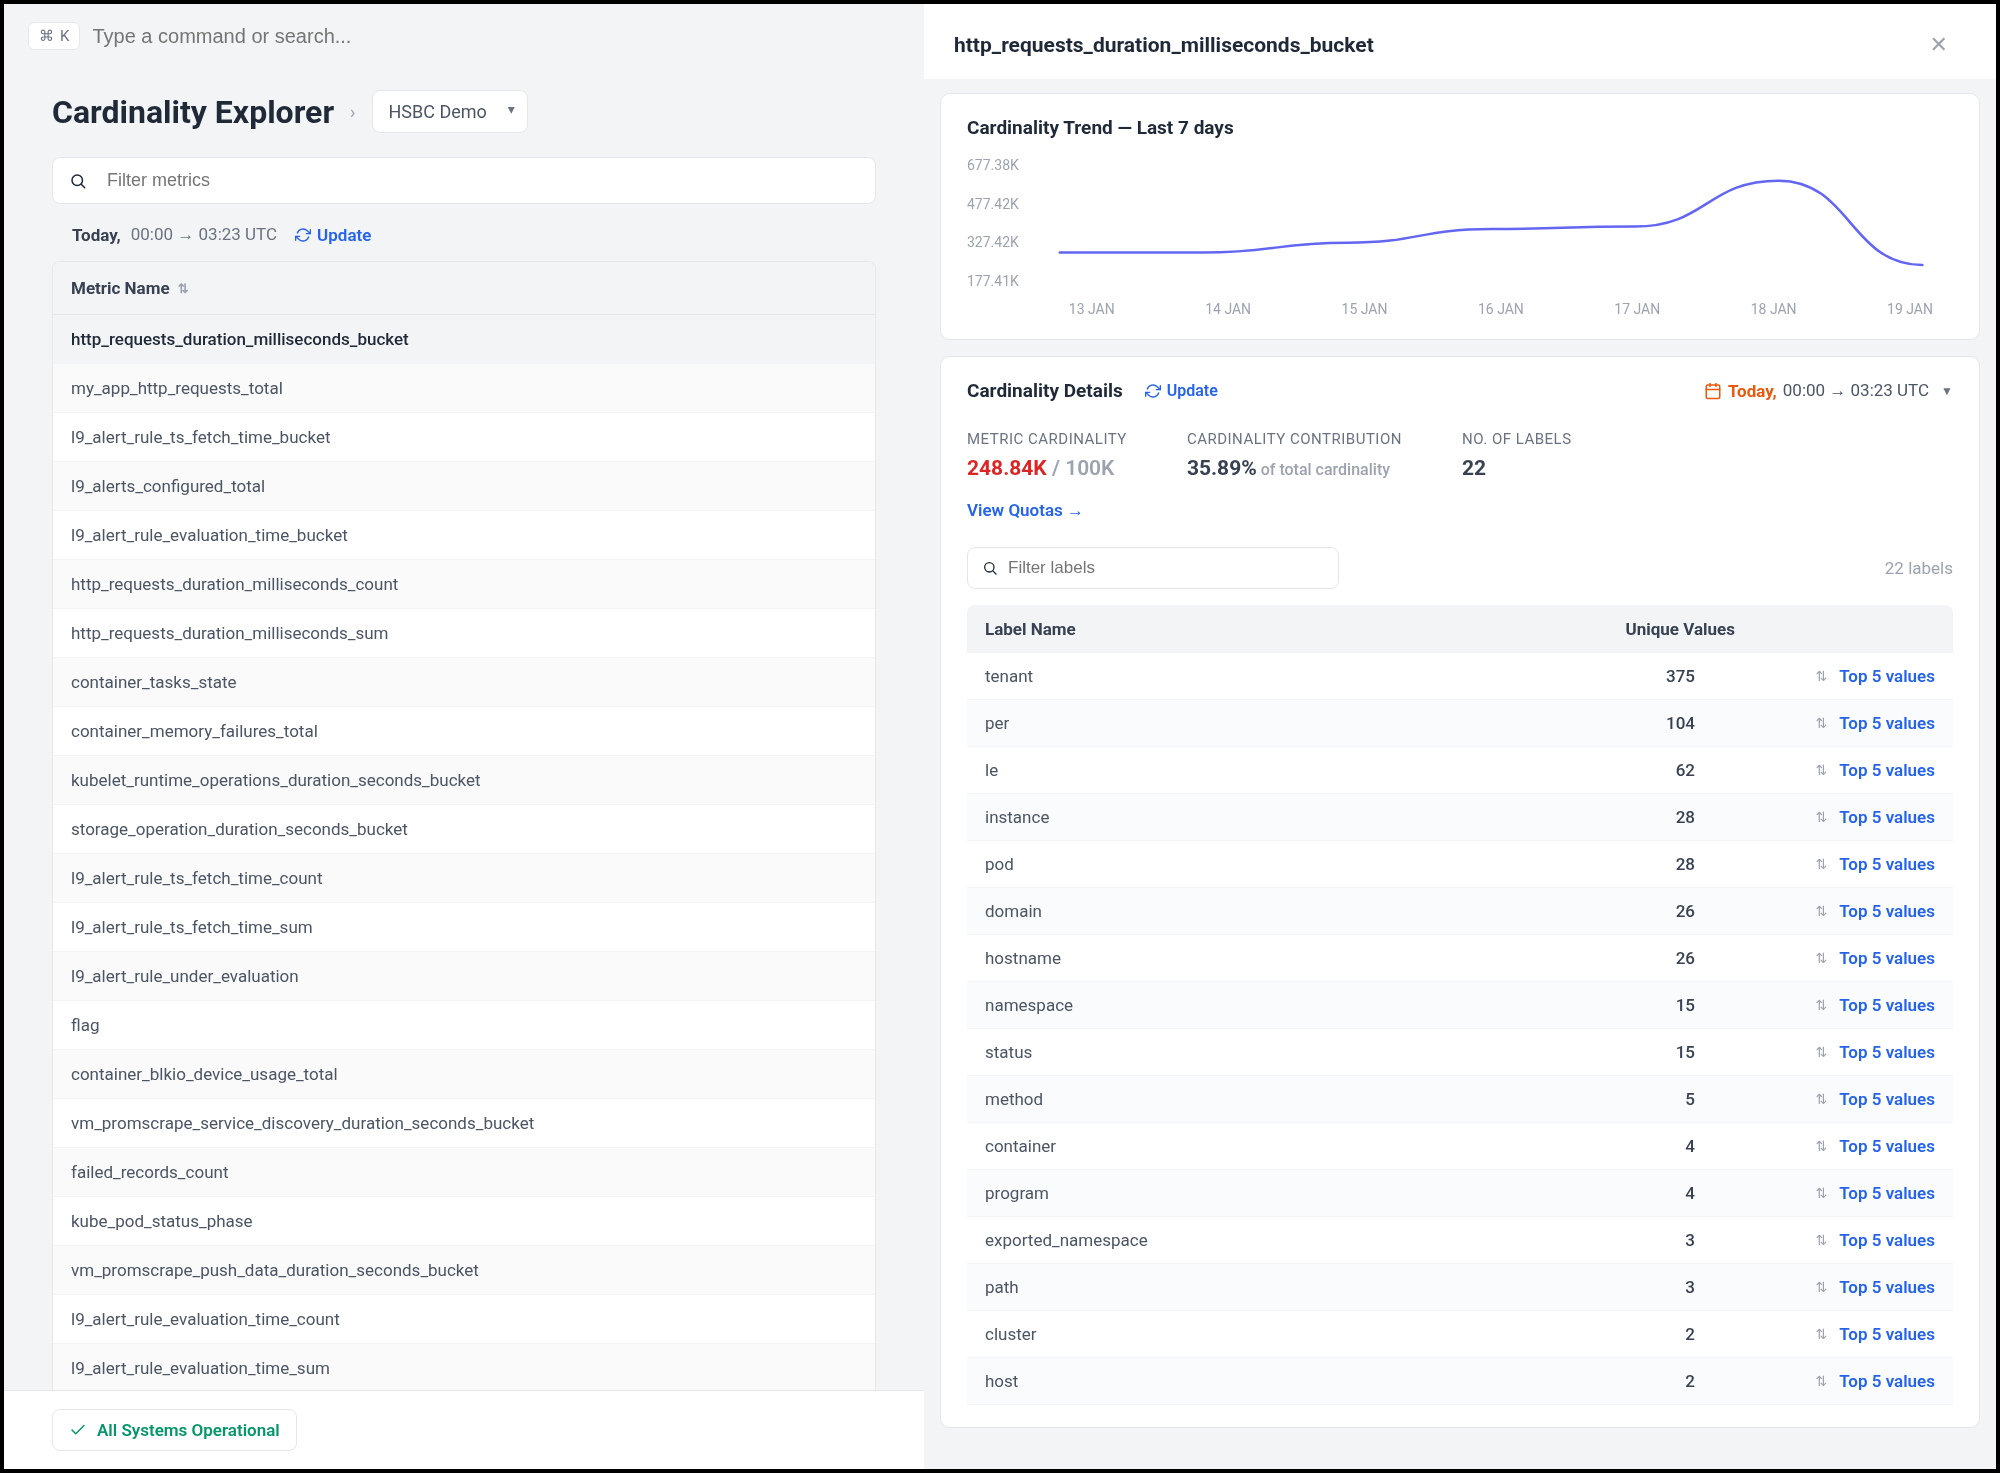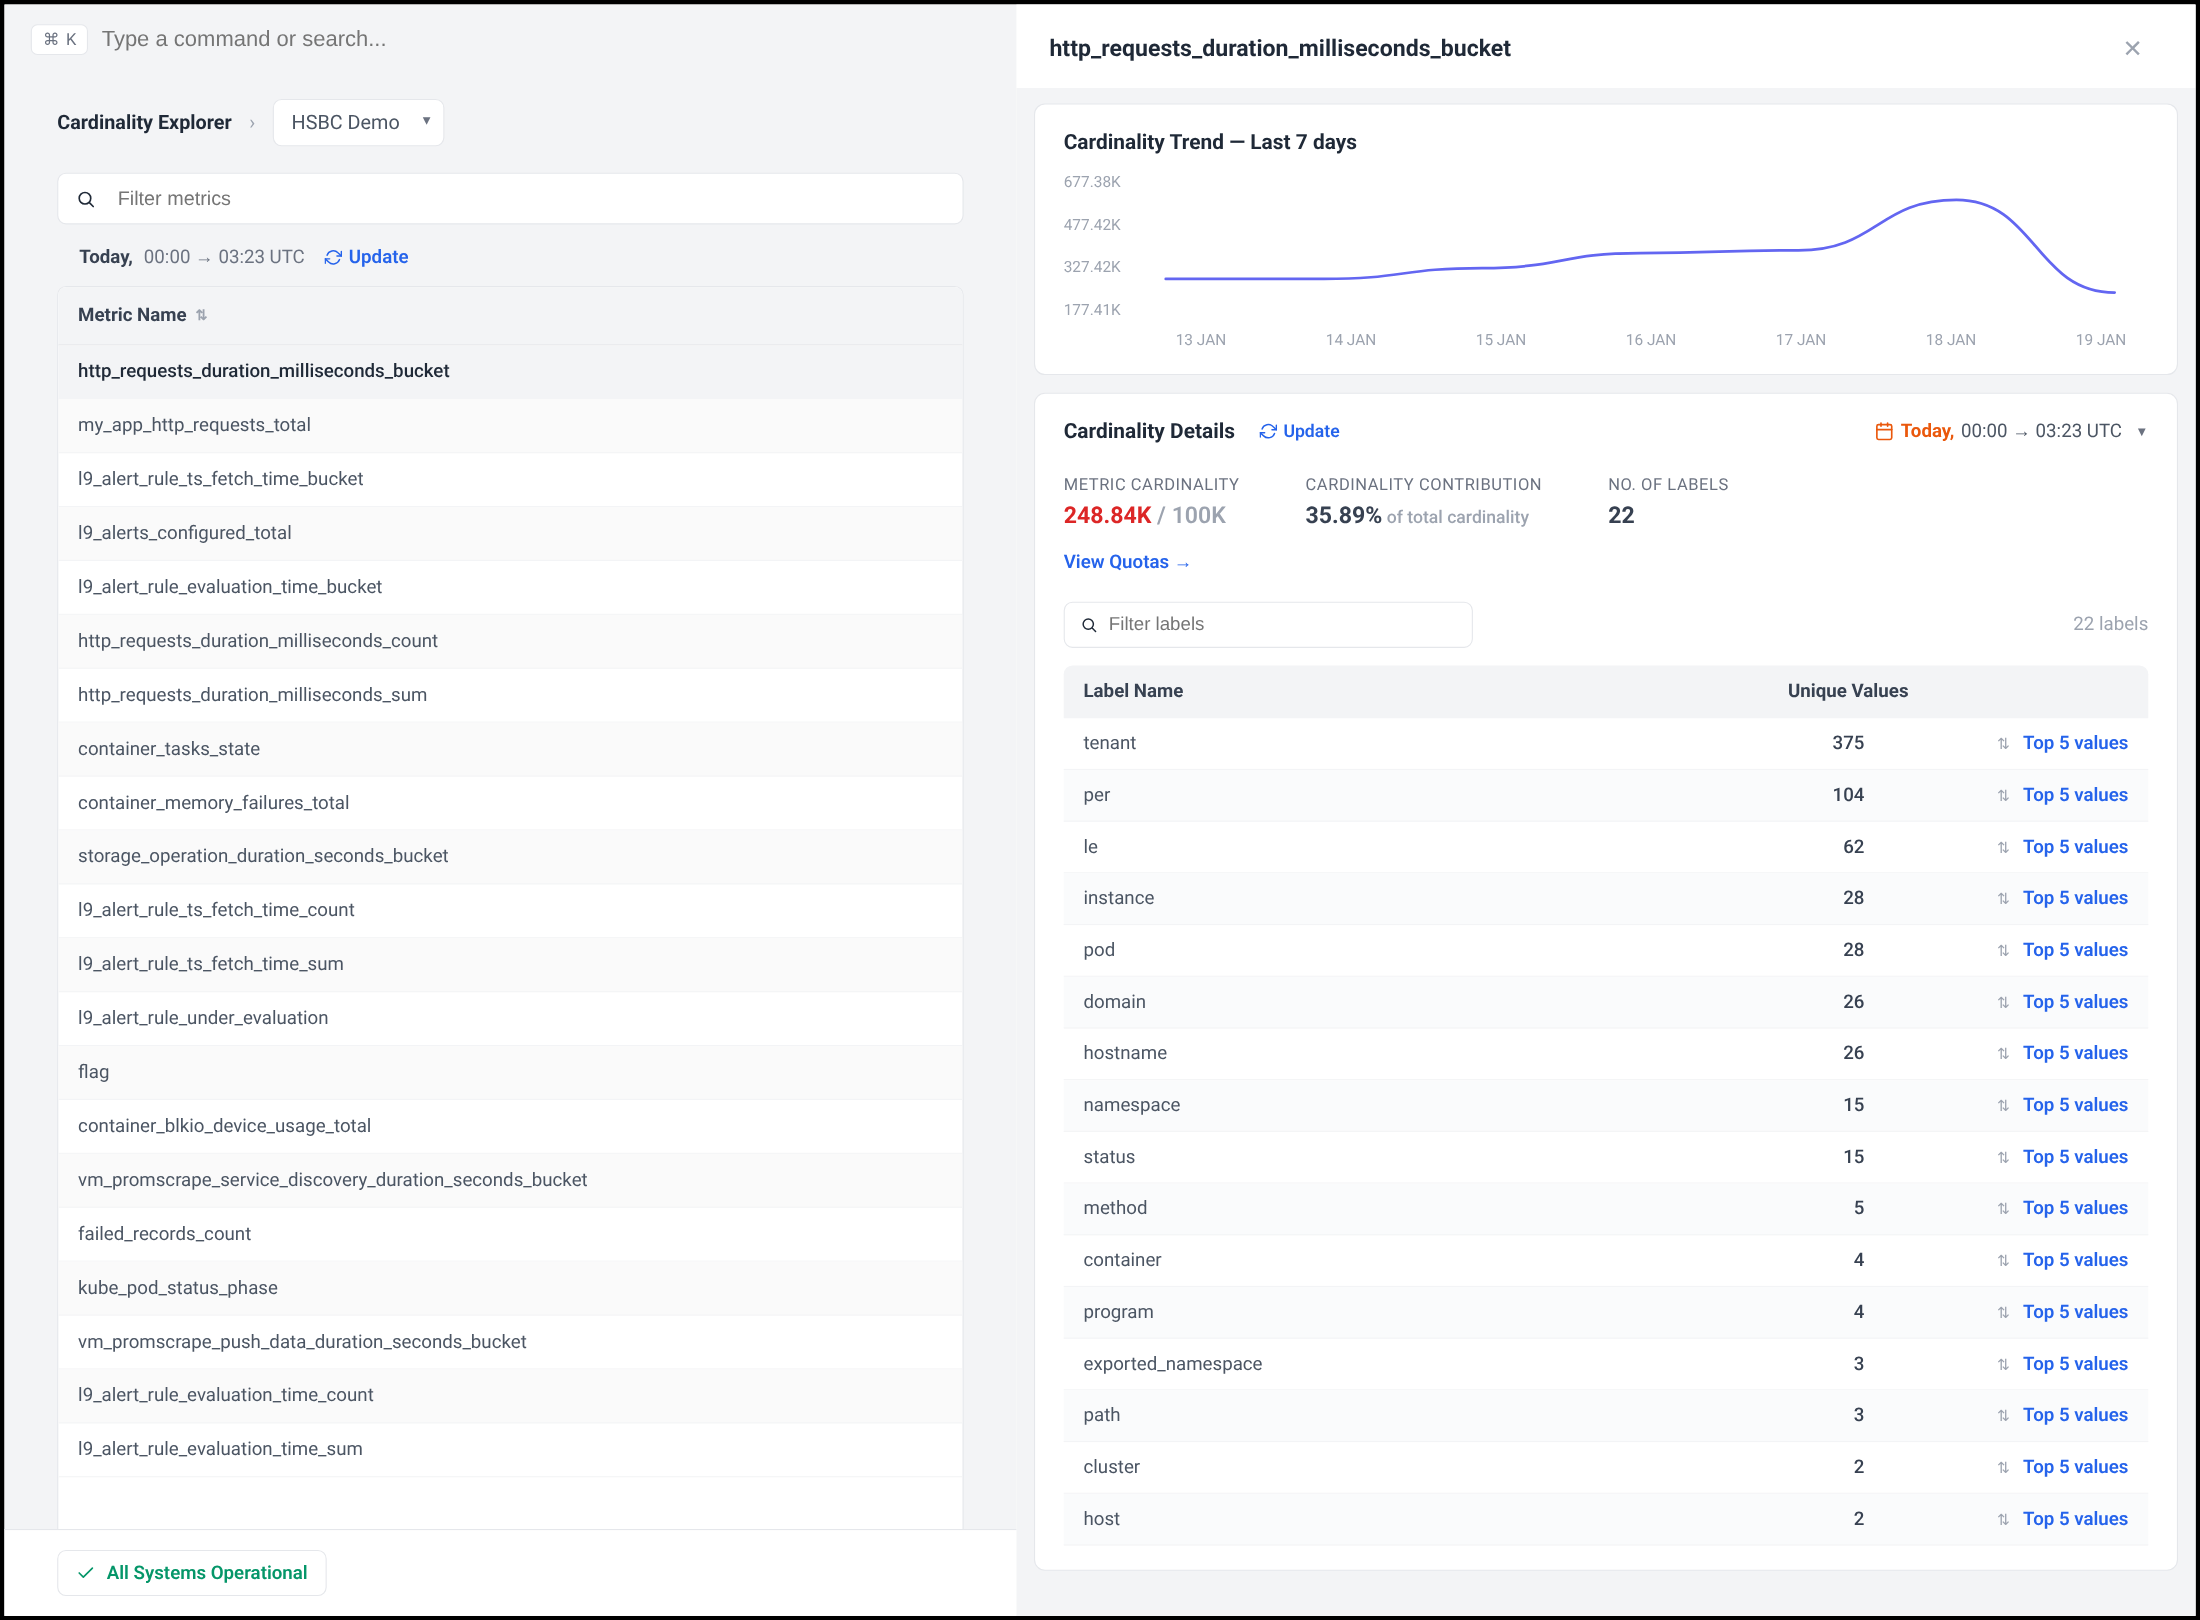--- a/index.html
+++ b/index.html
@@ -8,21 +8,21 @@
 .left { width: 920px; background: #f3f4f6; display: flex; flex-direction: column; position: relative; }
 .right { flex: 1; background: #fff; display: flex; flex-direction: column; }
 
 
 .cmdbar { display: flex; align-items: center; gap: 12px; padding: 18px 24px 10px 24px; }
 .cmdkey { background: #fff; border: 1px solid #e5e7eb; border-radius: 6px; padding: 4px 10px; font-size: 15px; color: #6b7280; display: flex; gap: 6px; align-items: center; }
 .cmdbar input { border: none; background: transparent; font-size: 20px; color: #9ca3af; outline: none; flex: 1; }
 
 
 .breadcrumb { display: flex; align-items: center; gap: 16px; padding: 30px 32px 24px 48px; }
-.breadcrumb h1 { font-size: 18px; font-weight: 700; color: #1f2937; }
+.breadcrumb h1 { font-size: 32px; font-weight: 700; color: #1f2937; }
 .chev { color: #9ca3af; font-size: 18px; }
 .dropdown { background: #fff; border: 1px solid #e5e7eb; border-radius: 8px; padding: 10px 40px 10px 16px; font-size: 18px; color: #4b5563; position: relative; }
 .dropdown::after { content: "▾"; position: absolute; right: 12px; top: 10px; color: #6b7280; font-size: 14px; }
 
 
 .filterbox { margin: 0 48px 20px 48px; background: #fff; border: 1px solid #e5e7eb; border-radius: 8px; padding: 12px 16px; display: flex; align-items: center; gap: 20px; }
 .filterbox svg { flex-shrink: 0; }
 .filterbox input { border: none; outline: none; font-size: 18px; color: #374151; flex: 1; background: transparent; }
 
 
@@ -147,20 +147,21 @@
       <div class="tbody" id="metrics-body">
           <div class="metric-row selected">http_requests_duration_milliseconds_bucket</div>
           <div class="metric-row">my_app_http_requests_total</div>
           <div class="metric-row">l9_alert_rule_ts_fetch_time_bucket</div>
           <div class="metric-row">l9_alerts_configured_total</div>
           <div class="metric-row">l9_alert_rule_evaluation_time_bucket</div>
           <div class="metric-row">http_requests_duration_milliseconds_count</div>
           <div class="metric-row">http_requests_duration_milliseconds_sum</div>
           <div class="metric-row">container_tasks_state</div>
           <div class="metric-row">container_memory_failures_total</div>
+          <div class="metric-row">kubelet_runtime_operations_duration_seconds_bucket</div>
           <div class="metric-row">storage_operation_duration_seconds_bucket</div>
           <div class="metric-row">l9_alert_rule_ts_fetch_time_count</div>
           <div class="metric-row">l9_alert_rule_ts_fetch_time_sum</div>
           <div class="metric-row">l9_alert_rule_under_evaluation</div>
           <div class="metric-row">flag</div>
           <div class="metric-row">container_blkio_device_usage_total</div>
           <div class="metric-row">vm_promscrape_service_discovery_duration_seconds_bucket</div>
           <div class="metric-row">failed_records_count</div>
           <div class="metric-row">kube_pod_status_phase</div>
           <div class="metric-row">vm_promscrape_push_data_duration_seconds_bucket</div>

